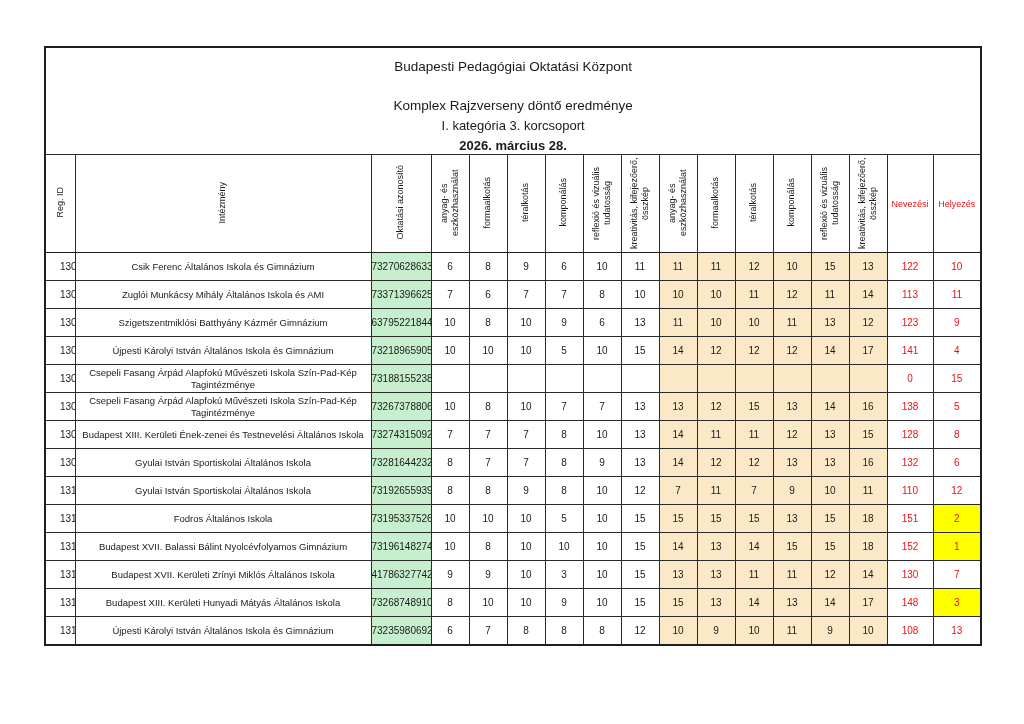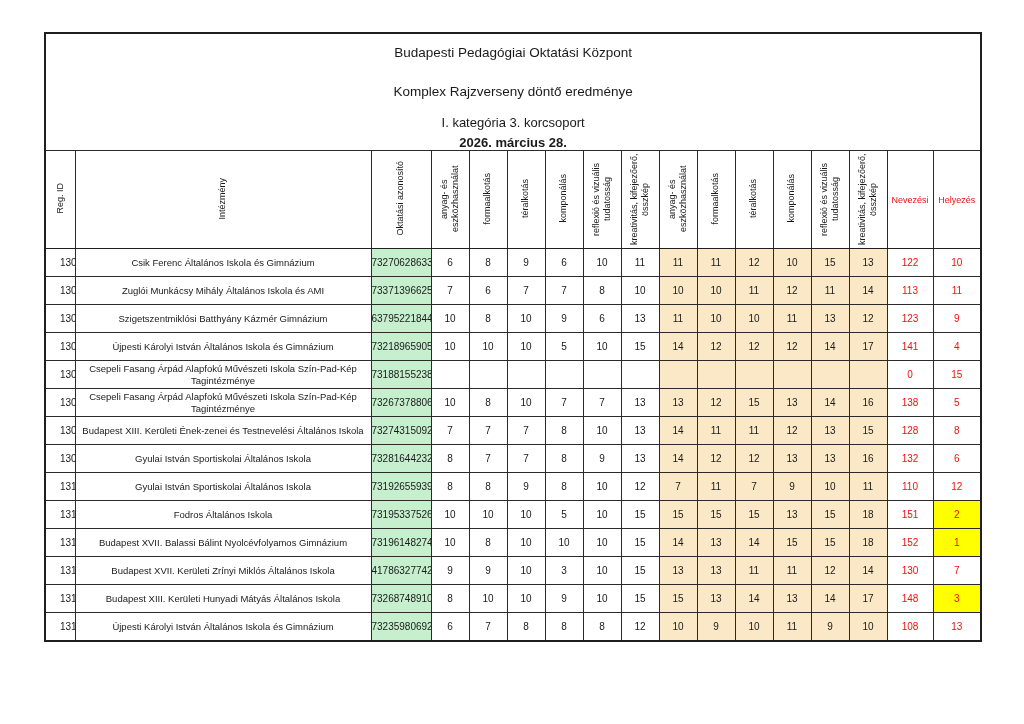--- a/index.html
+++ b/index.html
@@ -1,35 +1,35 @@
 <!DOCTYPE html>
 <html><head>
 <meta charset="utf-8">
 <style>
   html,body { margin:0; padding:0; background:#ffffff; }
   .page {
     width:1024px; height:724px; position:relative; background:#ffffff;
     font-family:"Liberation Sans", sans-serif; color:#1a1a1a;
   }
-  .report { position:absolute; left:44px; top:32px;border-radius:20px; }
+  .report { position:absolute; left:44px; top:46px;border-radius:20px; }
 
   table.results {
     border-collapse:collapse; table-layout:fixed; width:936px;
     border:2.5px solid #1f1f1f;
   }
   table.results td, table.results th {
     border:1.2px solid #2a2a2a; padding:0; overflow:hidden;
     font-weight:normal;
   }
 
   
   .title-cell { height:106px; text-align:center; vertical-align:top; border-bottom:1.5px solid #1f1f1f; }
   .title-cell .org   { margin-top:11px; font-size:13.5px; }
   .title-cell .name  { margin-top:24px; font-size:13.5px; }
-  .title-cell .cat   { margin-top:16px;  font-size:13px; }
+  .title-cell .cat   { margin-top:5px;  font-size:13px; }
   .title-cell .date  { margin-top:5px;  font-size:13px;font-weight:bold; }
 
   
   .group-row th {
     height:13px; font-size:9px; font-weight:bold; text-align:center;
     line-height:13px; white-space:nowrap;
   }
 
   
   .head-row th { height:97px; text-align:center; vertical-align:middle; font-size:9px; }

